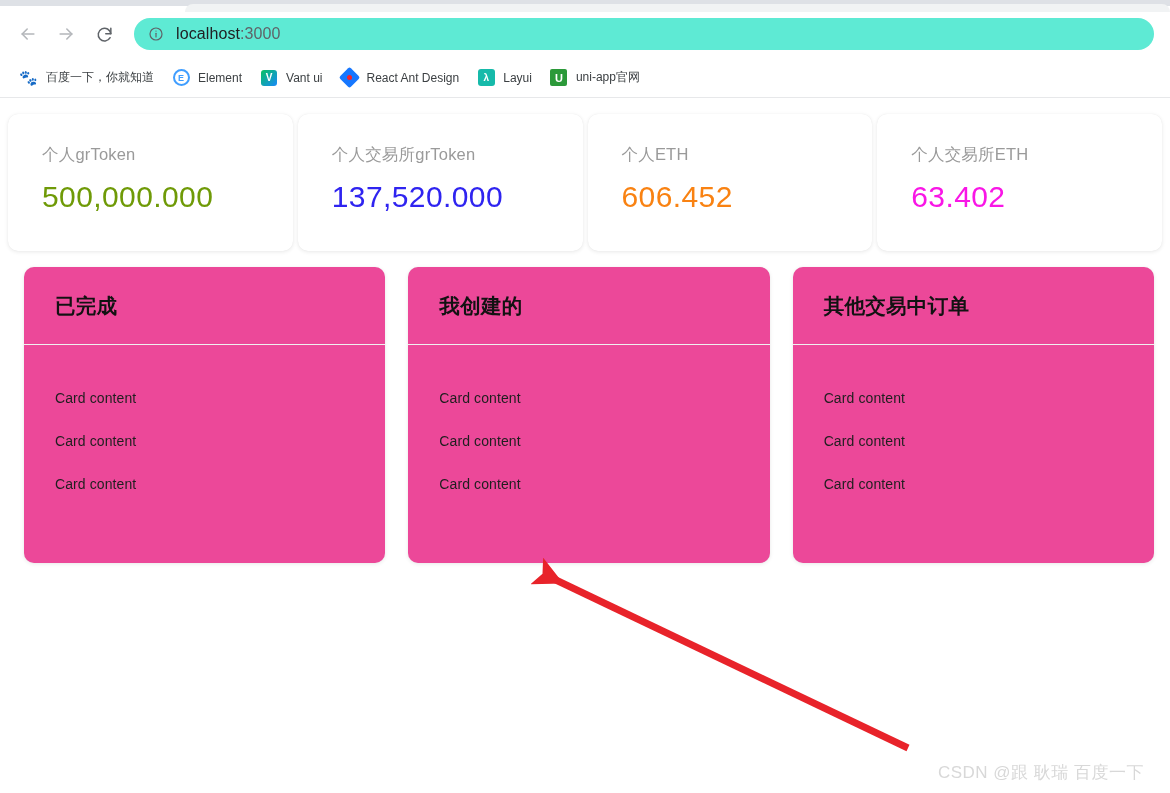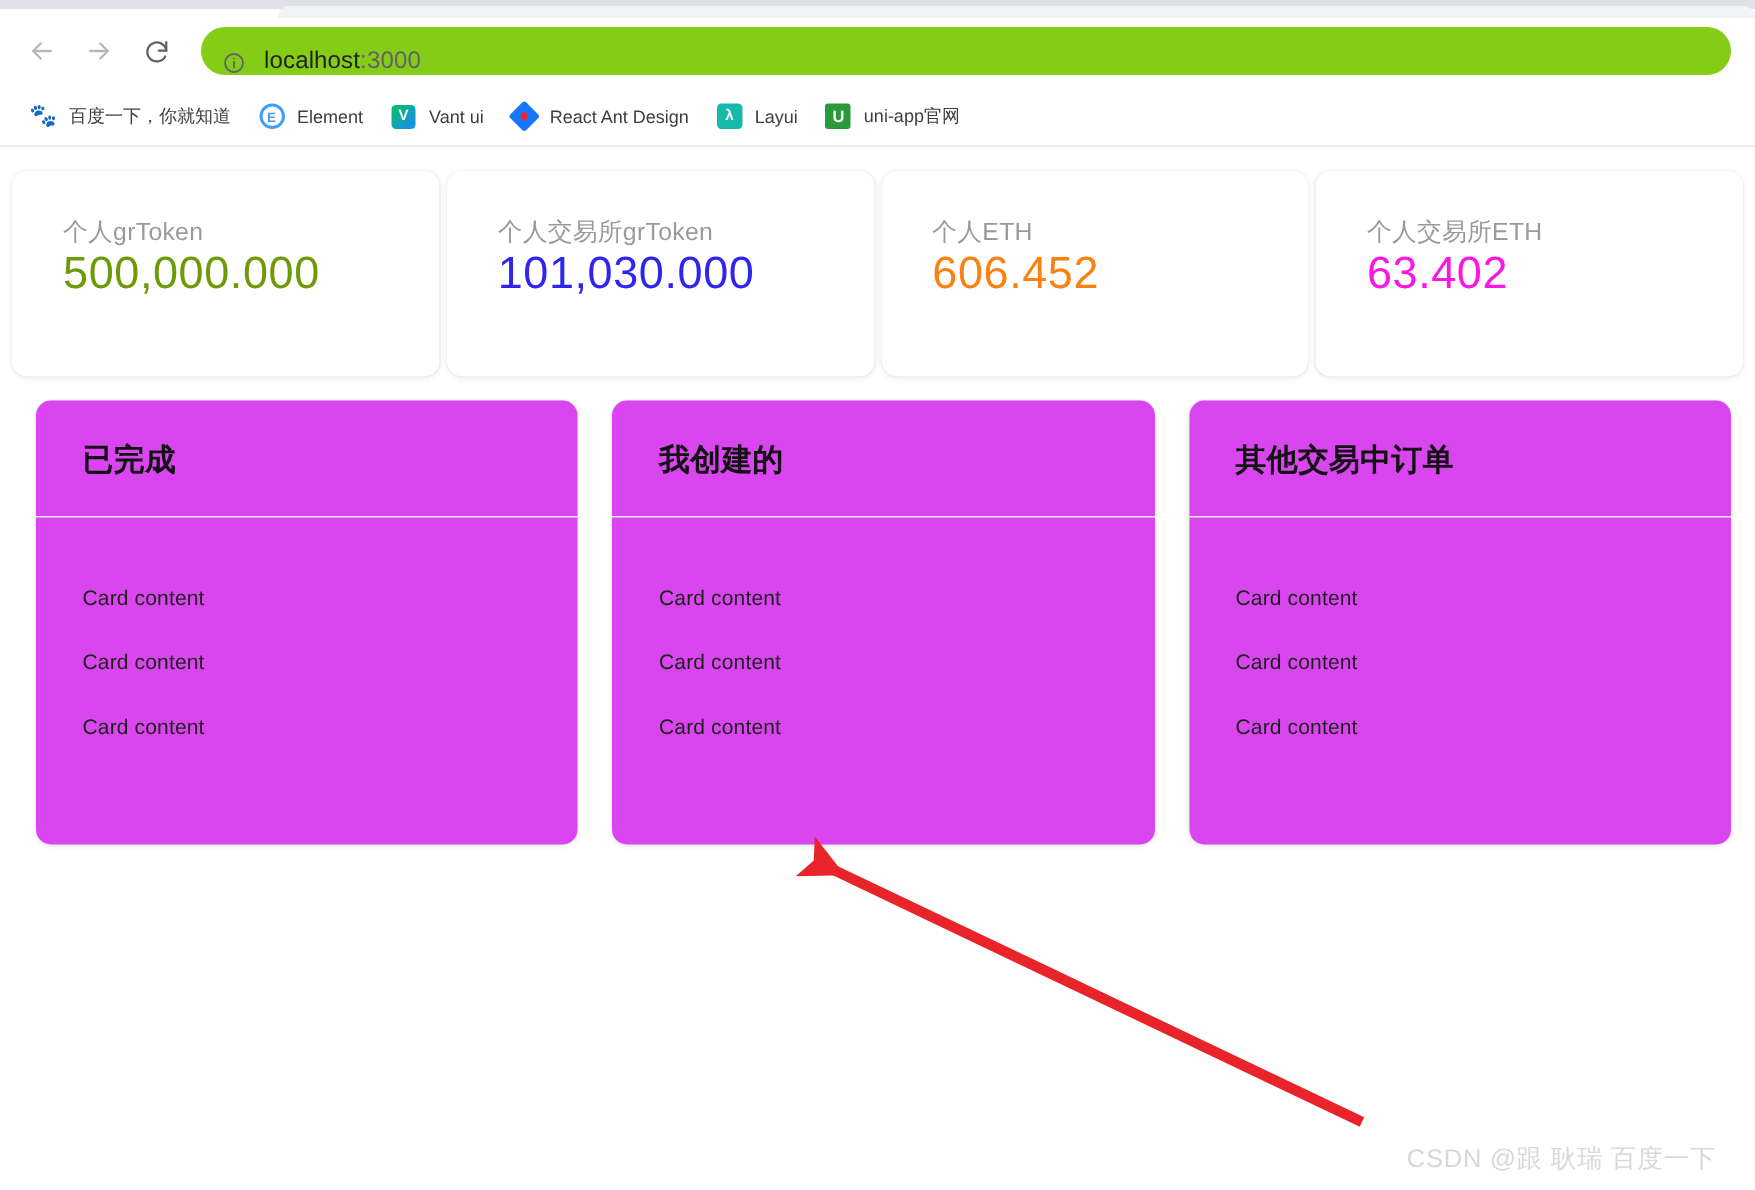--- a/index.html
+++ b/index.html
@@ -44,24 +44,24 @@
     display: flex; align-items: center; justify-content: center;
     margin-right: 6px;
     border: none; background: transparent;
     cursor: pointer;
   }
   .nav-btn svg { display: block; }
 
   #omnibox {
     flex: 1;
     height: 32px;
-    background: #84cc16;
+    background: #5eead4;
     border-radius: 16px;
     display: flex;
-    align-items: flex-end;
+    align-items: center;
     padding: 0 14px;
     margin-left: 8px;
     margin-right: 4px;
   }
   #omnibox .info-icon { margin-right: 12px; display:flex; }
   #url-text {
     font-size: 16px;
     color: #202124;
     letter-spacing: 0.1px;
     white-space: nowrap;
@@ -160,37 +160,38 @@
     flex: 1 1 0;
     height: 137px;
     background: #ffffff;
     border-radius: 10px;
     box-shadow: 0 1px 4px rgba(0,0,0,0.09), 0 0 1px rgba(0,0,0,0.07);
     padding: 30px 0 0 34px;
   }
   .stat-title {
     font-size: 16.5px;
     color: #9a9a9a;
+    margin-bottom: 14px;
     letter-spacing: 0.2px;
   }
   .stat-value {
     font-size: 30px;
     letter-spacing: 0.4px;
   }
 
   
   #content-row {
     display: flex;
     padding: 16px 16px 0 24px;
     gap: 23px;
   }
   .content-card {
     flex: 1 1 0;
     height: 296px;
-    background: #d946ef;
+    background: #ec4899;
     border-radius: 10px;
     box-shadow: 0 1px 4px rgba(0,0,0,0.09), 0 0 1px rgba(0,0,0,0.07);
     display: flex;
     flex-direction: column;
   }
   .card-head {
     height: 78px;
     display: flex;
     align-items: center;
     padding: 0 31px;
@@ -323,21 +324,21 @@
 
 <div id="page-body">
 
   <div id="stat-row">
     <div class="stat-card">
       <div class="stat-title">个人grToken</div>
       <div class="stat-value" style="color: rgb(111, 154, 7);">500,000.000</div>
     </div>
     <div class="stat-card">
       <div class="stat-title">个人交易所grToken</div>
-      <div class="stat-value" style="color: rgb(47, 36, 240);">101,030.000</div>
+      <div class="stat-value" style="color: rgb(47, 36, 240);">137,520.000</div>
     </div>
     <div class="stat-card">
       <div class="stat-title">个人ETH</div>
       <div class="stat-value" style="color: rgb(249, 130, 18);">606.452</div>
     </div>
     <div class="stat-card">
       <div class="stat-title">个人交易所ETH</div>
       <div class="stat-value" style="color: rgb(249, 22, 230);">63.402</div>
     </div>
   </div>

